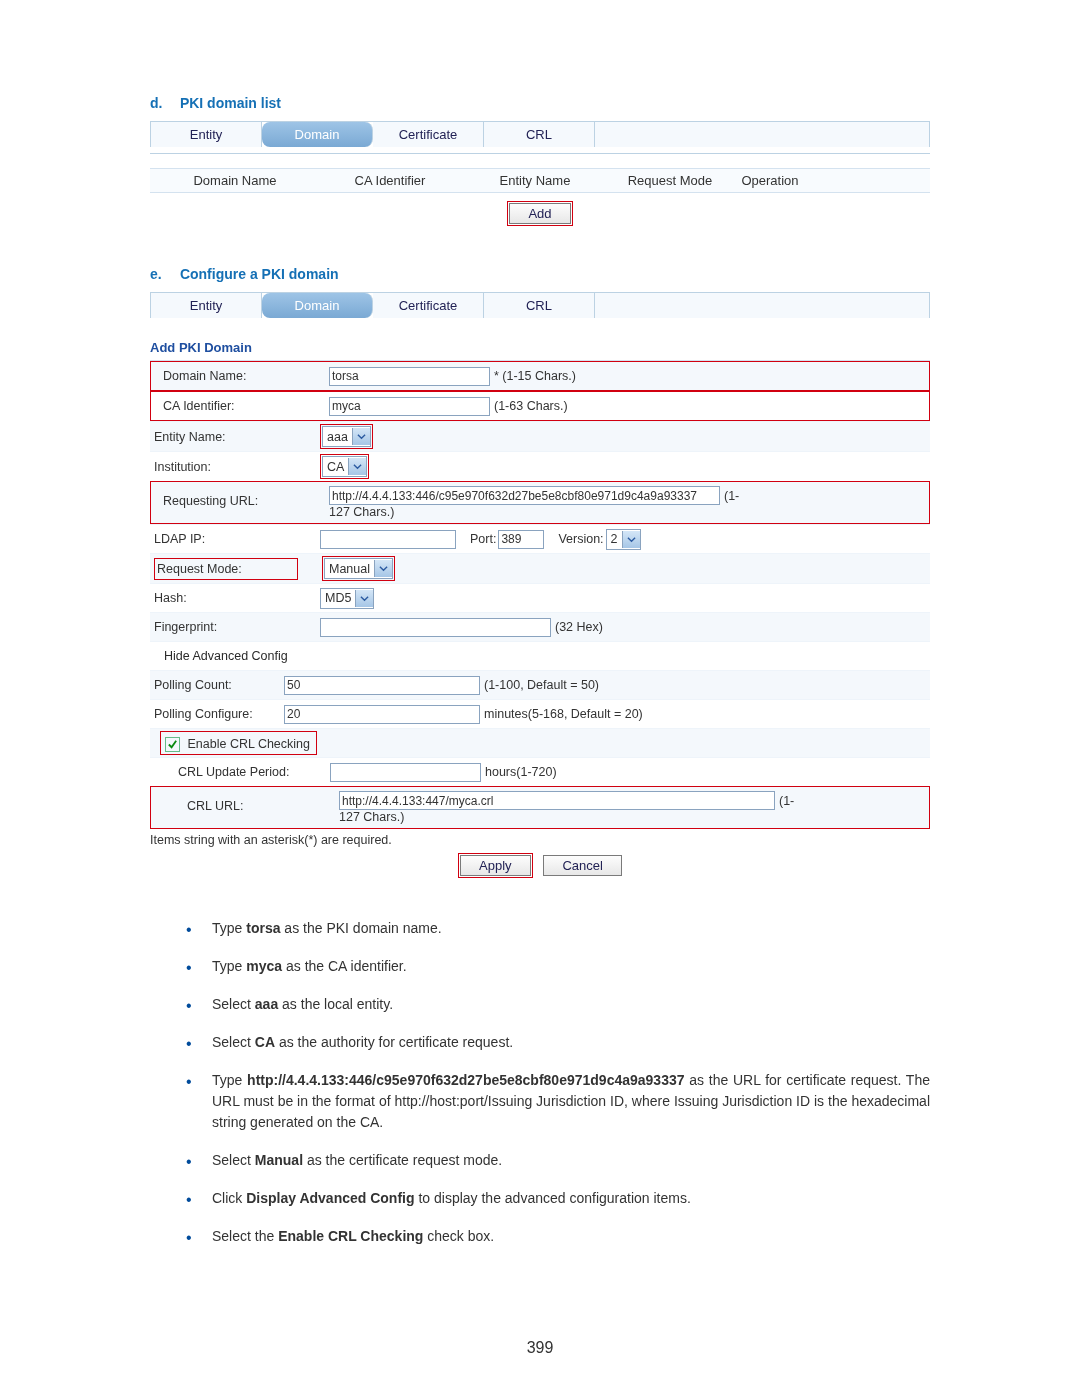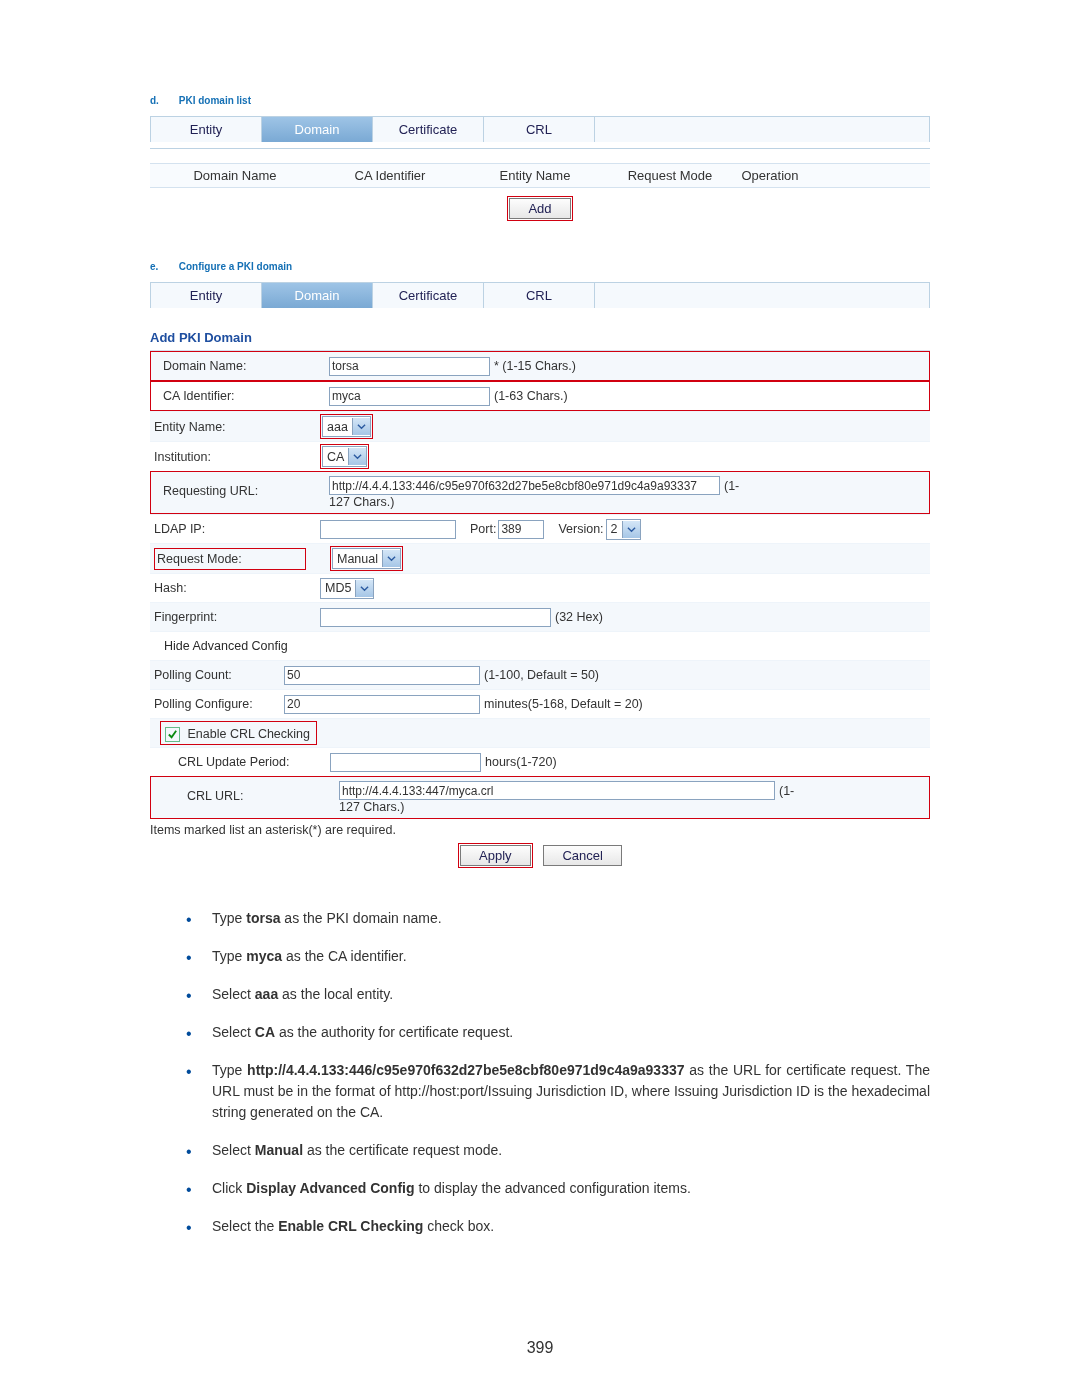--- a/index.html
+++ b/index.html
@@ -13,21 +13,21 @@
   .page {
     width: 1080px;
     min-height: 1397px;
     padding: 95px 150px 40px 150px;
     box-sizing: border-box;
     position: relative;
   }
   .sec-head {
     color: #1570b5;
     font-weight: bold;
-    font-size: 10px;
+    font-size: 14px;
     margin-bottom: 10px;
   }
   .sec-head .letter { display:inline-block; width: 26px; }
   .tabs {
     display: flex;
     border: 1px solid #bcd2e3;
     border-bottom: none;
     margin-bottom: 0;
   }
   .tab {
@@ -36,20 +36,21 @@
     text-align: center;
     padding: 5px 0;
     color: #225;
     font-size: 13px;
     border-right: 1px solid #bcd2e3;
     background: #f5f9fd;
   }
   .tab.active {
     background: linear-gradient(#9ec4e6, #7aa9d4);
     color: #fff;
+    border-radius: 8px;
   }
   .tab-fill {
     flex: 1;
     background: #f5f9fd;
   }
   .tabs-shadow {
     height: 6px;
     border-bottom: 1px solid #bcd2e3;
     margin-bottom: 14px;
   }
@@ -264,21 +265,21 @@
         <span>2</span>
         <span class="arrow">
             <svg viewBox="0 0 10 10">
               <path d="M1 3 L5 7 L9 3" fill="none" stroke="#2b5aa0" stroke-width="1.5"></path>
             </svg>
           </span>
       </span>
     </div>
 
     <div class="form-row alt">
-      <div class="form-label row-outline" style="width:140px;padding:3px 8px 3px 2px;margin-right:24px;">Request Mode:</div>
+      <div class="form-label row-outline" style="width:140px;padding:3px 0 3px 2px;margin-right:24px;">Request Mode:</div>
       <div class="form-ctrl">
         <span class="red-box inline-block">
           <span class="sel">
             <span>Manual</span>
             <span class="arrow">
                 <svg viewBox="0 0 10 10">
                   <path d="M1 3 L5 7 L9 3" fill="none" stroke="#2b5aa0" stroke-width="1.5"></path>
                 </svg>
               </span>
           </span>
@@ -344,21 +345,21 @@
       <div class="form-ctrl" style="flex:1">
         <div style="display:flex;align-items:center;">
           <input class="txt" style="width: 430px;" value="http://4.4.4.133:447/myca.crl">
           <span class="form-hint">(1-</span>
         </div>
         <div>127 Chars.)</div>
       </div>
     </div>
   </div>
 
-  <div class="footnote">Items marked list an asterisk(*) are required.</div>
+  <div class="footnote">Items string with an asterisk(*) are required.</div>
 
   <div class="btn-row">
     <span class="red-box">
       <span class="btn">Apply</span>
     </span>
     &nbsp;
     <span class="btn">Cancel</span>
   </div>
 
   <ul class="bullets">

